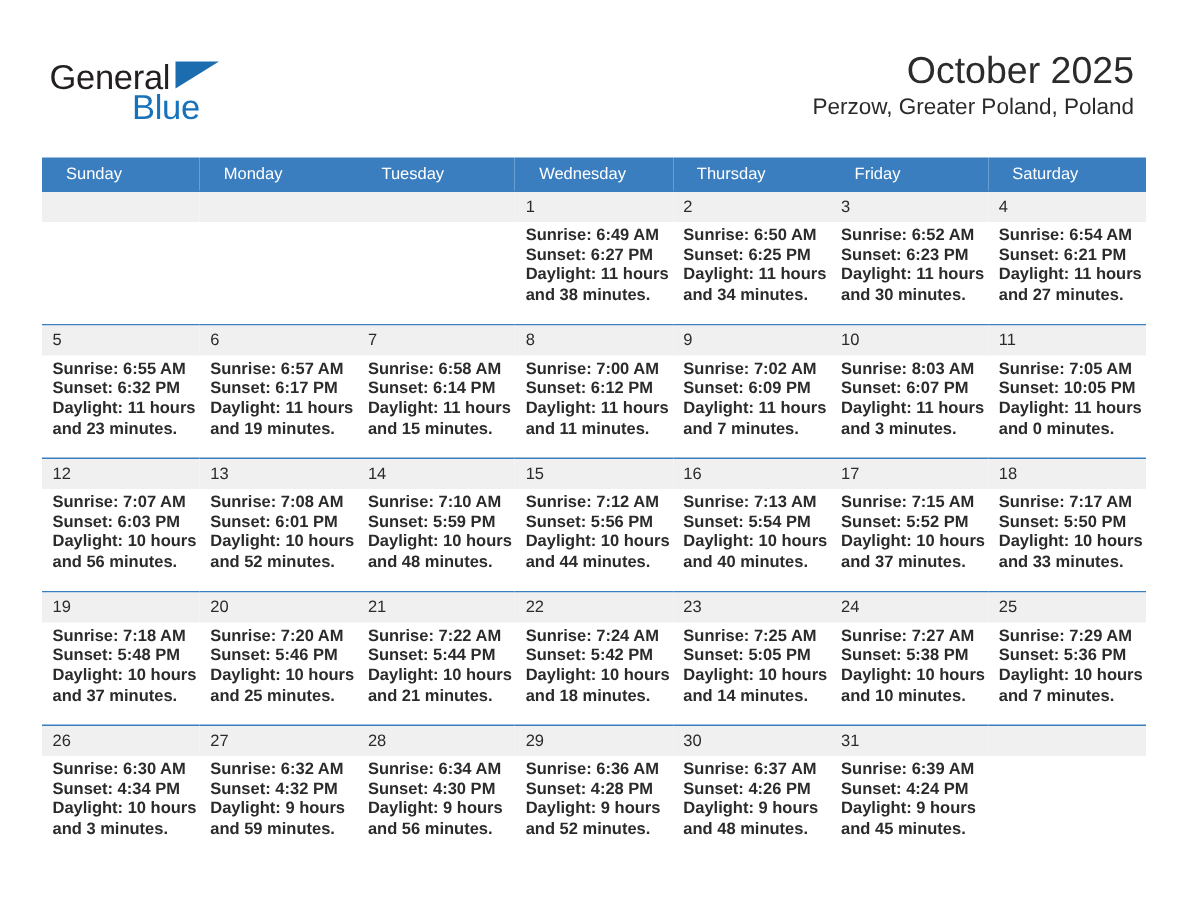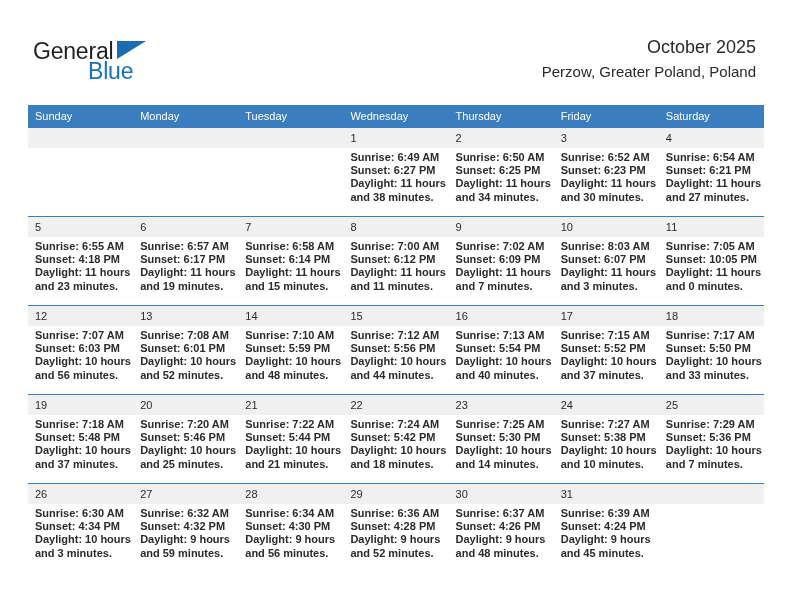--- a/index.html
+++ b/index.html
@@ -65,21 +65,21 @@
     border-bottom: 18px solid transparent;
   }
 
   .title-block {
     position: absolute;
     right: 36px;
     top: 32px;
     text-align: right;
   }
   .cal-title {
-    font-size: 18px;
+    font-size: 25px;
     color: #2b2b2b;
     font-weight: normal;
     line-height: 30px;
     white-space: nowrap;
   }
   .cal-subtitle {
     margin-top: 1px;
     font-size: 15px;
     color: #2b2b2b;
     line-height: 18px;
@@ -94,21 +94,21 @@
     width: 736px;
     border-collapse: collapse;
     table-layout: fixed;
   }
   .calendar th {
     background: #3a7ebf;
     color: #ffffff;
     font-size: 11px;
     font-weight: normal;
     text-align: left;
-    padding: 5px 0 5px 7px;
+    padding: 5px 0 5px 16px;
     height: 19px;
     box-sizing: border-box;
   }
   .calendar td {
     vertical-align: top;
     padding: 0;
     width: 105.14px;
     height: 89px;
     box-sizing: border-box;
     border-top: 1px solid #3a7ebf;
@@ -242,21 +242,21 @@
             </div>
           </td>
       </tr>
 
       <tr class="week-row">
         <td>
             <div class="cell-inner">
               <span class="daynum">5</span>
               <div class="info">
                 <div>Sunrise: 6:55 AM</div>
-                <div>Sunset: 4:18 PM</div>
+                <div>Sunset: 6:32 PM</div>
                 <div>Daylight: 11 hours</div>
                 <div>and 23 minutes.</div>
               </div>
             </div>
           </td>
         <td>
             <div class="cell-inner">
               <span class="daynum">6</span>
               <div class="info">
                 <div>Sunrise: 6:57 AM</div>
@@ -446,21 +446,21 @@
                 <div>Daylight: 10 hours</div>
                 <div>and 18 minutes.</div>
               </div>
             </div>
           </td>
         <td>
             <div class="cell-inner">
               <span class="daynum">23</span>
               <div class="info">
                 <div>Sunrise: 7:25 AM</div>
-                <div>Sunset: 5:30 PM</div>
+                <div>Sunset: 5:05 PM</div>
                 <div>Daylight: 10 hours</div>
                 <div>and 14 minutes.</div>
               </div>
             </div>
           </td>
         <td>
             <div class="cell-inner">
               <span class="daynum">24</span>
               <div class="info">
                 <div>Sunrise: 7:27 AM</div>

